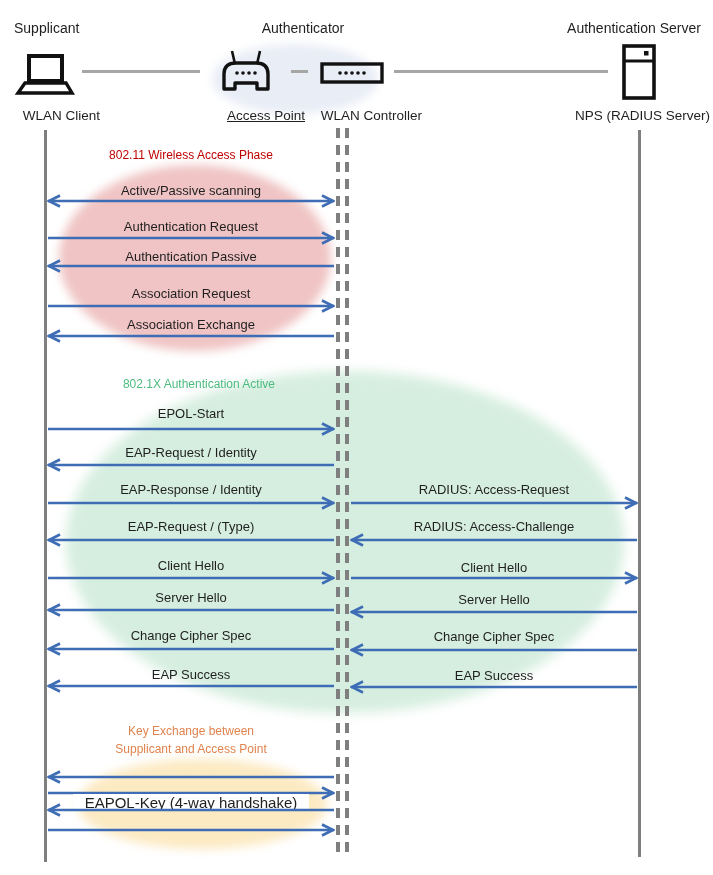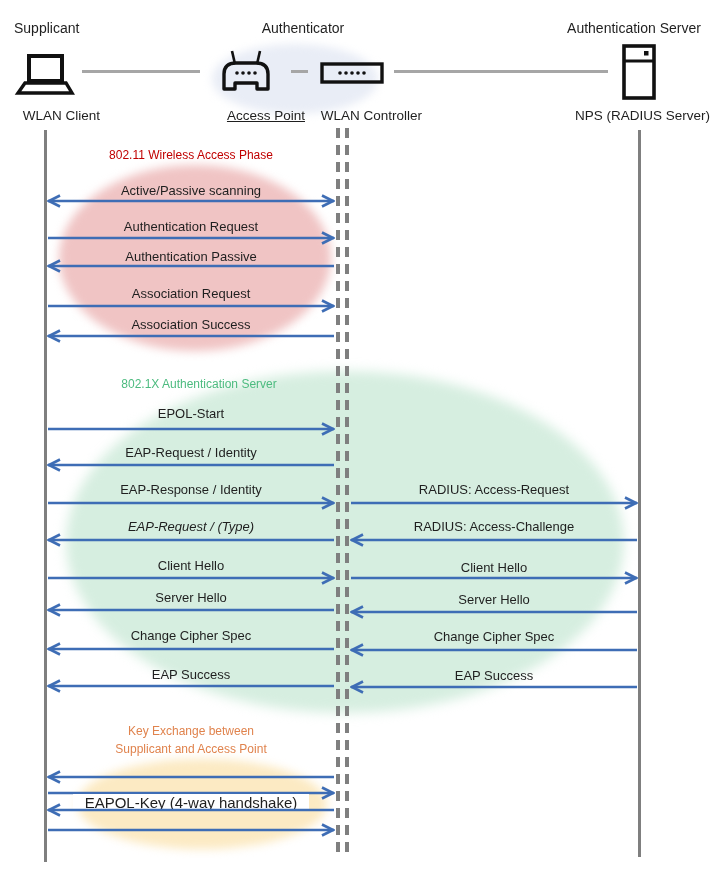--- a/index.html
+++ b/index.html
@@ -84,21 +84,21 @@
       <rect x="22" y="7" width="4.5" height="4.5" fill="#111"></rect>
     </svg>
   </div>
 
   <div class="device-label" style="left:0px;width:100px;">WLAN Client</div>
   <div class="device-label" style="left:185px;width:120px;text-decoration:underline;">Access Point</div>
   <div class="device-label" style="left:302px;width:120px;">WLAN Controller</div>
   <div class="device-label" style="left:565px;width:145px;">NPS (RADIUS Server)</div>
 
   <div class="phase-title" style="left:47px;top:146px;width:288px;color:#C00000;">802.11 Wireless Access Phase</div>
-  <div class="phase-title" style="left:55px;top:375px;width:288px;color:#4CBB7F;">802.1X Authentication Server</div>
+  <div class="phase-title" style="left:55px;top:375px;width:288px;color:#4CBB7F;">802.1X Authentication Active</div>
   <div class="phase-title" style="left:47px;top:722px;width:288px;color:#E0834D;">
     <div>Key Exchange between</div>
     <div>Supplicant and Access Point</div>
   </div>
 
   <div id="messages">
       <div class="msg-label" style="left: 47px; width: 288px; top: 182px;">Active/Passive scanning</div>
       <div class="msg-arrow" style="left: 47px; top: 194px;">
         <svg width="288" height="14" viewBox="0 0 288 14">
           <line x1="1" y1="7" x2="287" y2="7" stroke="#3E6DB5" stroke-width="2.4"></line>
@@ -120,21 +120,21 @@
           <path d="M13,1.5 L2,7 L13,12.5" fill="none" stroke="#3E6DB5" stroke-width="2.6"></path>
         </svg>
       </div>
       <div class="msg-label" style="left: 47px; width: 288px; top: 285px;">Association Request</div>
       <div class="msg-arrow" style="left: 47px; top: 299px;">
         <svg width="288" height="14" viewBox="0 0 288 14">
           <line x1="1" y1="7" x2="287" y2="7" stroke="#3E6DB5" stroke-width="2.4"></line>
           <path d="M275,1.5 L286,7 L275,12.5" fill="none" stroke="#3E6DB5" stroke-width="2.6"></path>
         </svg>
       </div>
-      <div class="msg-label" style="left: 47px; width: 288px; top: 316px;">Association Success</div>
+      <div class="msg-label" style="left: 47px; width: 288px; top: 316px;">Association Exchange</div>
       <div class="msg-arrow" style="left: 47px; top: 329px;">
         <svg width="288" height="14" viewBox="0 0 288 14">
           <line x1="1" y1="7" x2="287" y2="7" stroke="#3E6DB5" stroke-width="2.4"></line>
           <path d="M13,1.5 L2,7 L13,12.5" fill="none" stroke="#3E6DB5" stroke-width="2.6"></path>
         </svg>
       </div>
       <div class="msg-label" style="left: 47px; width: 288px; top: 405px;">EPOL-Start</div>
       <div class="msg-arrow" style="left: 47px; top: 422px;">
         <svg width="288" height="14" viewBox="0 0 288 14">
           <line x1="1" y1="7" x2="287" y2="7" stroke="#3E6DB5" stroke-width="2.4"></line>
@@ -155,21 +155,21 @@
           <path d="M275,1.5 L286,7 L275,12.5" fill="none" stroke="#3E6DB5" stroke-width="2.6"></path>
         </svg>
       </div>
       <div class="msg-label" style="left: 350px; width: 288px; top: 481px;">RADIUS: Access-Request</div>
       <div class="msg-arrow" style="left: 350px; top: 496px;">
         <svg width="288" height="14" viewBox="0 0 288 14">
           <line x1="1" y1="7" x2="287" y2="7" stroke="#3E6DB5" stroke-width="2.4"></line>
           <path d="M275,1.5 L286,7 L275,12.5" fill="none" stroke="#3E6DB5" stroke-width="2.6"></path>
         </svg>
       </div>
-      <div class="msg-label" style="left: 47px; width: 288px; top: 518px; font-style: italic;">EAP-Request / (Type)</div>
+      <div class="msg-label" style="left: 47px; width: 288px; top: 518px;">EAP-Request / (Type)</div>
       <div class="msg-arrow" style="left: 47px; top: 533px;">
         <svg width="288" height="14" viewBox="0 0 288 14">
           <line x1="1" y1="7" x2="287" y2="7" stroke="#3E6DB5" stroke-width="2.4"></line>
           <path d="M13,1.5 L2,7 L13,12.5" fill="none" stroke="#3E6DB5" stroke-width="2.6"></path>
         </svg>
       </div>
       <div class="msg-label" style="left: 350px; width: 288px; top: 518px;">RADIUS: Access-Challenge</div>
       <div class="msg-arrow" style="left: 350px; top: 533px;">
         <svg width="288" height="14" viewBox="0 0 288 14">
           <line x1="1" y1="7" x2="287" y2="7" stroke="#3E6DB5" stroke-width="2.4"></line>

